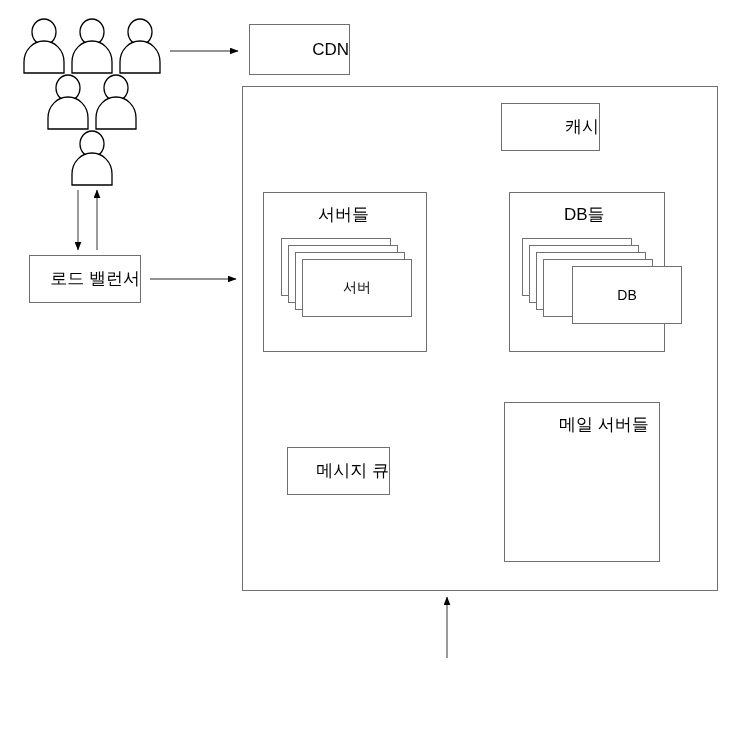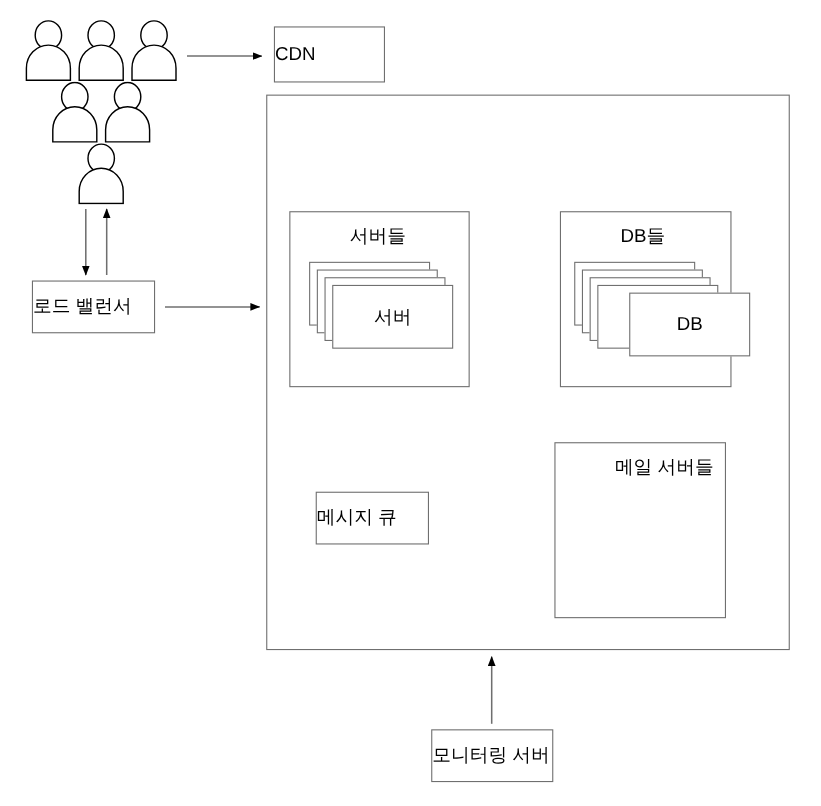--- a/index.html
+++ b/index.html
@@ -30,21 +30,21 @@
     box-sizing: border-box;
     background: #ffffff;
     border: 1.3px solid #6f6f6f;
   }
   .node-label {
     position: absolute;
     left: 0;
     right: 0;
     top: 50%;
     transform: translateY(-50%);
-    text-align: left;
+    text-align: right;
     font-size: 17px;
     color: #000000;
     line-height: 1.2;
     white-space: nowrap;
   }
   .group-box {
     position: absolute;
     box-sizing: border-box;
     background: #ffffff;
     border: 1.3px solid #6f6f6f;
@@ -76,21 +76,21 @@
   .stack-card-front {
     z-index: 10;
   }
   .stack-label {
     position: absolute;
     left: 0;
     right: 0;
     top: 50%;
     transform: translateY(-50%);
     text-align: center;
-    font-size: 17px;
+    font-size: 14px;
     color: #000000;
     white-space: nowrap;
   }
   .user-icon {
     position: absolute;
   }
 </style>
 </head>
 <body>
 
@@ -158,20 +158,23 @@
   <div class="node" style="left:249px; top:24px; width:101px; height:51px;">
     <div class="node-label">CDN</div>
   </div>
 
   <div class="node" style="left:29px; top:255px; width:112px; height:48px;padding-left:47px;">
     <div class="node-label">로드 밸런서</div>
   </div>
 
   <div class="container-box" style="left:242px; top:86px; width:476px; height:505px;"></div>
 
+  <div class="node" style="left:501px; top:103px; width:99px; height:48px;">
+    <div class="node-label">캐시</div>
+  </div>
 
   <div class="group-box" style="left:263px; top:192px; width:164px; height:160px;">
     <div class="group-title">서버들</div>
     <div class="stack" style="left:17px; top:45px; width:132px; height:86px;">
       <div class="stack-card" style="left:0px;  top:0px;  width:110px; height:58px;"></div>
       <div class="stack-card" style="left:7px;  top:7px;  width:110px; height:58px;"></div>
       <div class="stack-card" style="left:14px; top:14px; width:110px; height:58px;"></div>
       <div class="stack-card stack-card-front" style="left:21px; top:21px; width:110px; height:58px;">
         <div class="stack-label">서버</div>
       </div>
@@ -192,17 +195,14 @@
   </div>
 
   <div class="node" style="left:287px; top:447px; width:103px; height:48px;padding-left:48px;">
     <div class="node-label">메시지 큐</div>
   </div>
 
   <div class="group-box" style="left:504px; top:402px; width:156px; height:160px;">
     <div class="group-title">메일 서버들</div>
   </div>
 
-  <div class="node" style="left:392px; top:663px; width:111px; height:48px;">
-    <div class="node-label">모니터링 서버</div>
-  </div>
 
 </div>
 
 </body></html>

